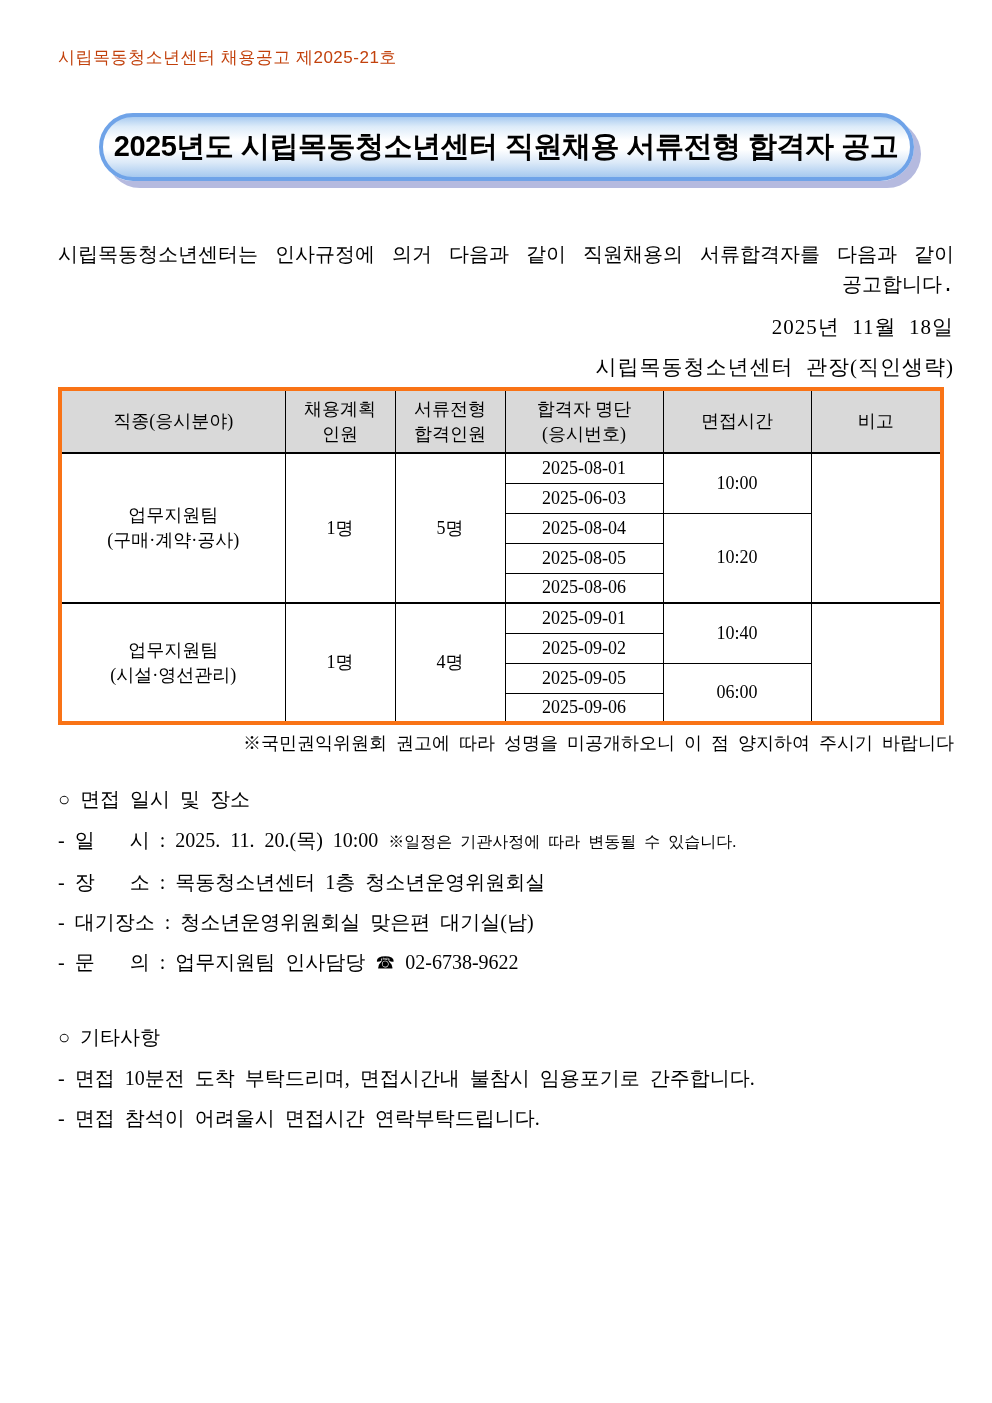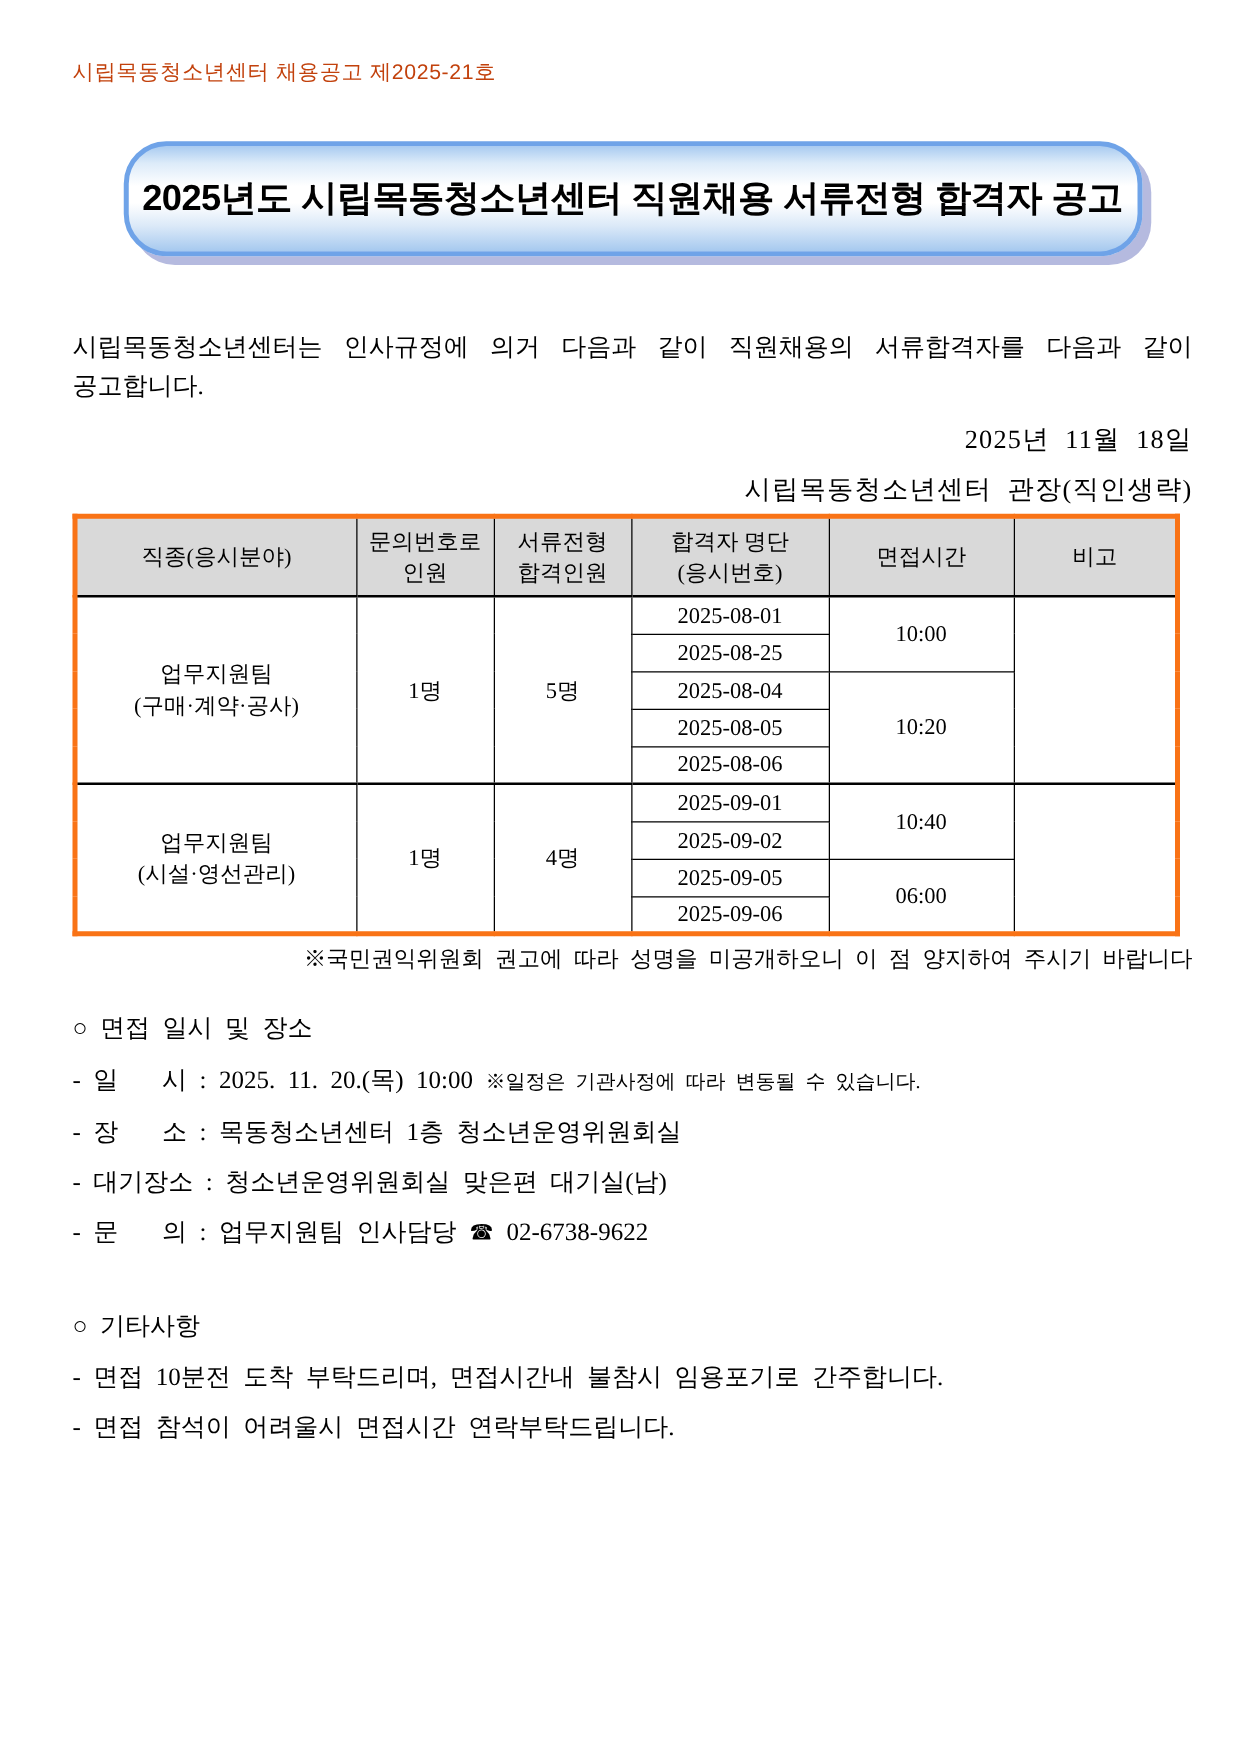--- a/index.html
+++ b/index.html
@@ -15,35 +15,35 @@
   
   .ref-line {
     font-family:"Liberation Sans", sans-serif;
     font-size:17px; letter-spacing:0.5px; color:#c2410c;
     margin-bottom:44px; white-space:pre;
   }
 
   
   .banner-wrap { width:815px; margin:0 auto 58px auto; }
   .banner {
-    height:92px; border:4px solid #6fa3e8; border-radius:34px;
+    height:68px; border:4px solid #6fa3e8; border-radius:34px;
     background:linear-gradient(180deg,#a9cbf0 0%,#dcebf9 16%,#ffffff 38%,#ffffff 54%,#dbe9f8 76%,#a6c9ef 100%);
     box-shadow:7px 7px 0 #b5badf;
     display:flex; align-items:center; justify-content:center;
   }
   .banner-title {
     font-family:"Liberation Sans", sans-serif;
     font-weight:bold; font-size:29px; letter-spacing:-0.5px;
     white-space:nowrap;
   }
 
   
   .intro { font-size:20px; line-height:31px; word-spacing:6px; margin-bottom:6px; }
   .intro .l1 { text-align:justify; text-align-last:justify; white-space:normal; }
-  .intro .l2 { text-align:left; }
+  .intro .l2 { text-align:right;font-family:Liberation Mono, monospace; }
 
   .right-line { text-align:right; font-size:21px; line-height:40px; white-space:pre; letter-spacing:1px; }
 
   .section-heading { font-size:20px; line-height:26px; margin-top:16px; margin-bottom:8px; white-space:pre; }
 
   
   table.pass-table { border-collapse:collapse; width:882px; table-layout:fixed; }
   table.pass-table td, table.pass-table th {
     border:1px solid #000; text-align:center; vertical-align:middle;
     font-size:18px; font-weight:normal; white-space:pre-line; line-height:25px;
@@ -90,41 +90,41 @@
       <col class="c1">
         <col class="c2">
         <col class="c3">
         <col class="c4">
         <col class="c5">
         <col class="c6">
     </colgroup>
     <tbody>
         <tr class="header-row">
       <th>직종(응시분야)</th>
-      <th>문의번호로
+      <th>채용계획
 인원</th>
       <th>서류전형
 합격인원</th>
       <th>합격자  명단
 (응시번호)</th>
       <th>면접시간</th>
       <th>비고</th>
     </tr>
 
     <tr class="body-row">
       <td rowspan="5">업무지원팀
 (구매·계약·공사)</td>
       <td rowspan="5">1명</td>
       <td rowspan="5">5명</td>
       <td>2025-08-01</td>
       <td rowspan="2">10:00</td>
       <td rowspan="5"></td>
     </tr>
     <tr class="body-row">
-      <td>2025-08-25</td>
+      <td>2025-06-03</td>
     </tr>
     <tr class="body-row">
       <td>2025-08-04</td>
       <td rowspan="3">10:20</td>
     </tr>
     <tr class="body-row">
       <td>2025-08-05</td>
     </tr>
     <tr class="body-row">
       <td>2025-08-06</td>

